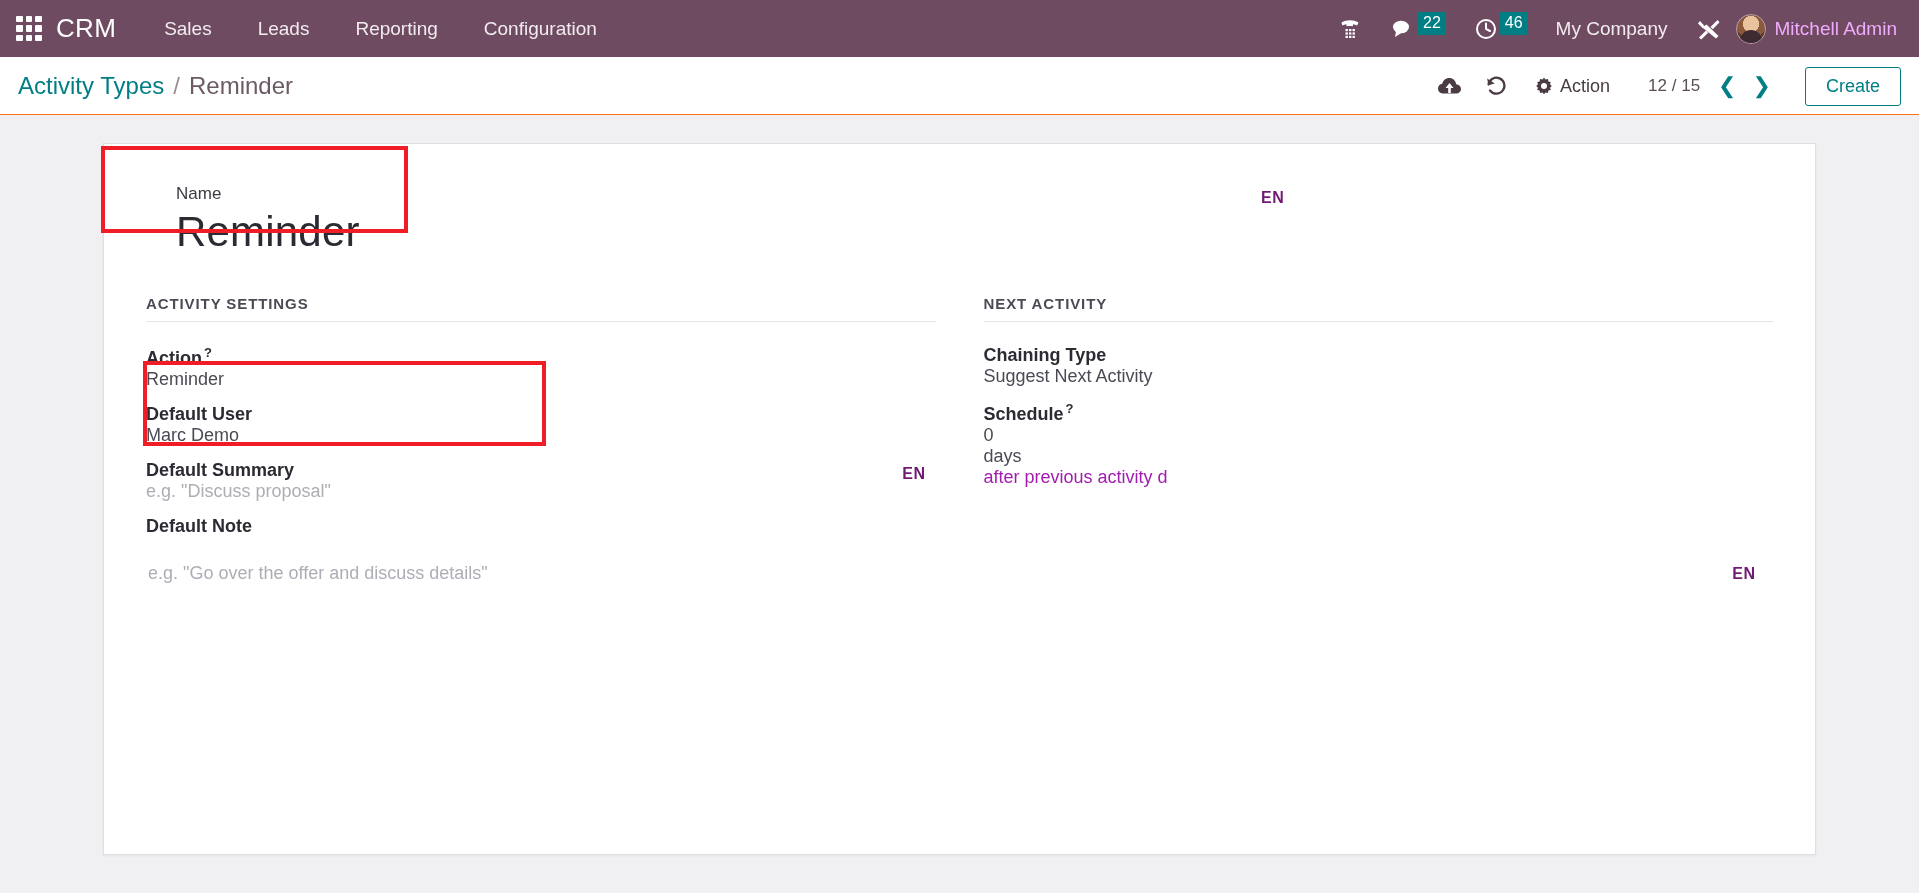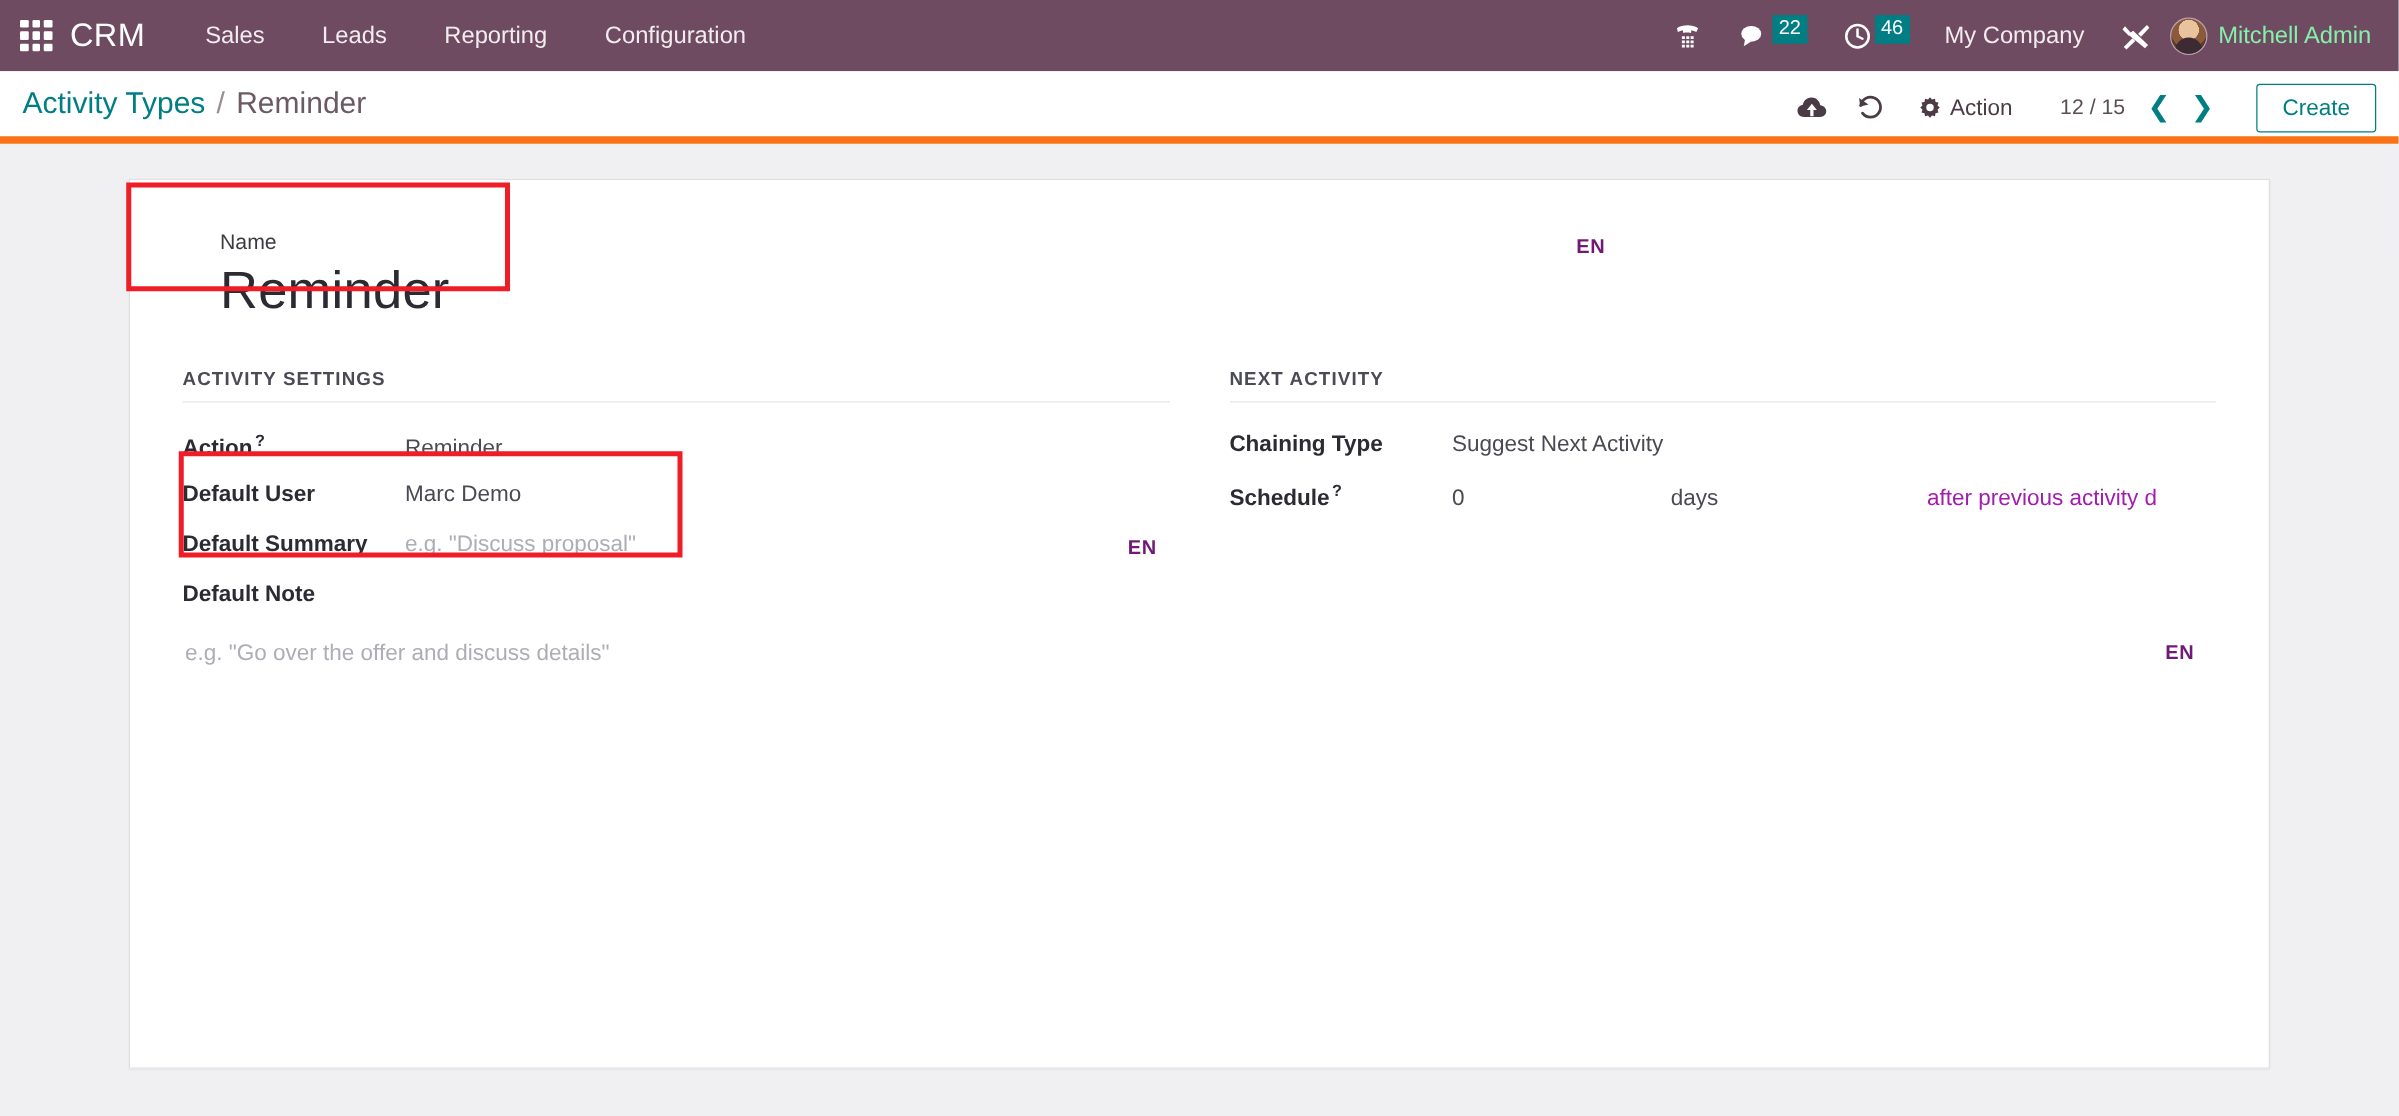--- a/index.html
+++ b/index.html
@@ -59,26 +59,26 @@
     width: 30px; height: 30px; border-radius: 50%;
     background: radial-gradient(circle at 50% 32%, #e8c39e 0 34%, #8a5a3b 35% 62%, #5a3b28 63% 100%);
     border: 1px solid #b9a0ad; margin-right: 9px;
     overflow: hidden; position: relative;
   }
   .avatar::after {
     content:""; position:absolute; left:50%; top:56%;
     width:22px; height:16px; transform:translateX(-50%);
     background:#3d2b34; border-radius: 11px 11px 0 0;
   }
-  .user-name { font-size: 19px; color:#86efac; padding-right: 8px; white-space:nowrap; }
+  .user-name { font-size: 19px; color:#f0abfc; padding-right: 8px; white-space:nowrap; }
 
   
   .control-panel {
     height: 58px; background: #ffffff;
-    border-bottom: 6px solid #f97316;
+    border-bottom: 1px solid #f97316;
     display: flex; align-items: center;
     position: relative; padding: 14px 18px;
   }
   .breadcrumb { display:flex; align-items:center; font-size: 24px; }
   .bc-link { color: #017e84; cursor: pointer; }
   .bc-sep  { color: #9a8d95; margin: 0 9px; }
   .bc-active { color: #6b5a64; }
 
   .cp-right {
     position: absolute; right: 18px; top: 0; height: 58px;
@@ -141,21 +141,21 @@
 
   .section-title {
     font-size: 15px; font-weight: 700; color: #4b4b55;
     letter-spacing: .9px; padding-bottom: 9px;
     border-bottom: 1px solid #e6e6ea;
     margin-bottom: 16px;
   }
 
   .f-row {
     display: flex; align-items: baseline;
-    min-height: 40px; padding: 7px 0; position: relative;
+    min-height: 40px; padding: 7px 0; position: relative; flex-direction: column;
   }
   .f-label {
     width: 178px; flex: none;
     font-size: 18px; color: #2b2b33; font-weight: 700;
     white-space: nowrap;
   }
   .f-label .qm { font-size: 13px; color:#2b2b33; vertical-align: super; margin-left: 2px; font-weight:700; }
   .f-value { font-size: 18px; color: #4a4a55; cursor: pointer; white-space: nowrap; }
   .f-placeholder { font-size: 18px; color: #adadb6; cursor: text; white-space: nowrap; }
   .f-num { font-size: 18px; color: #4a4a55; width: 175px; flex:none; cursor: pointer;}

